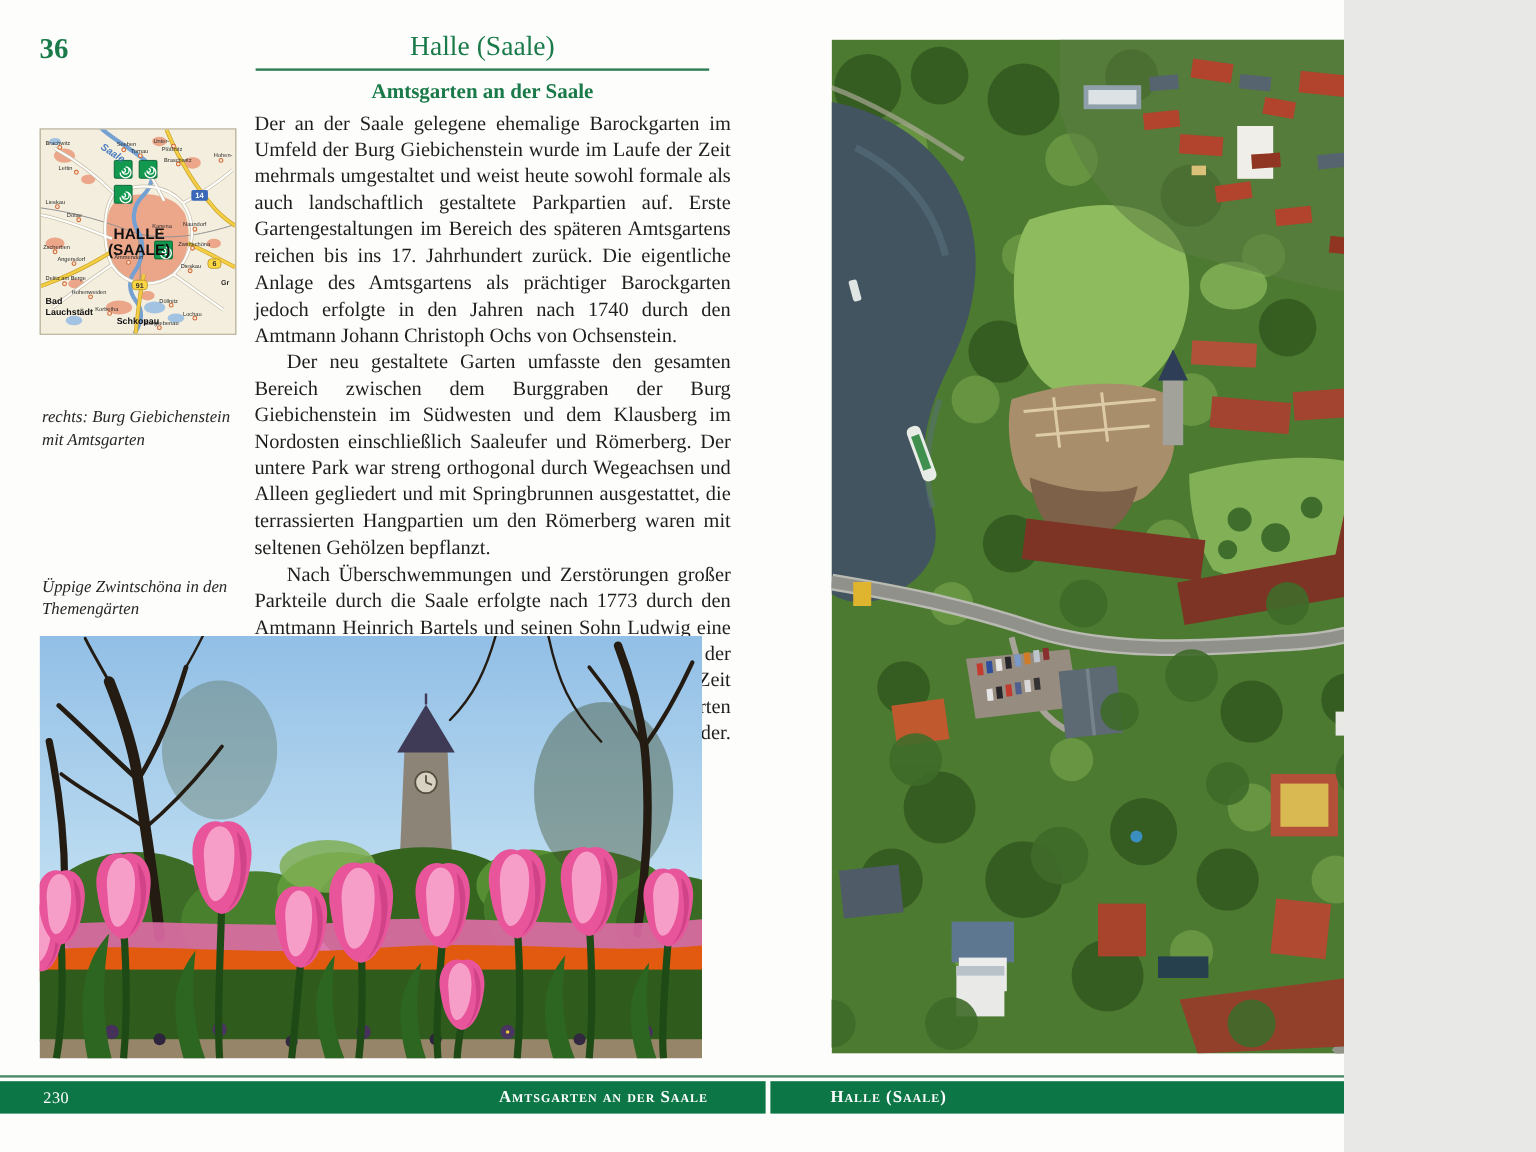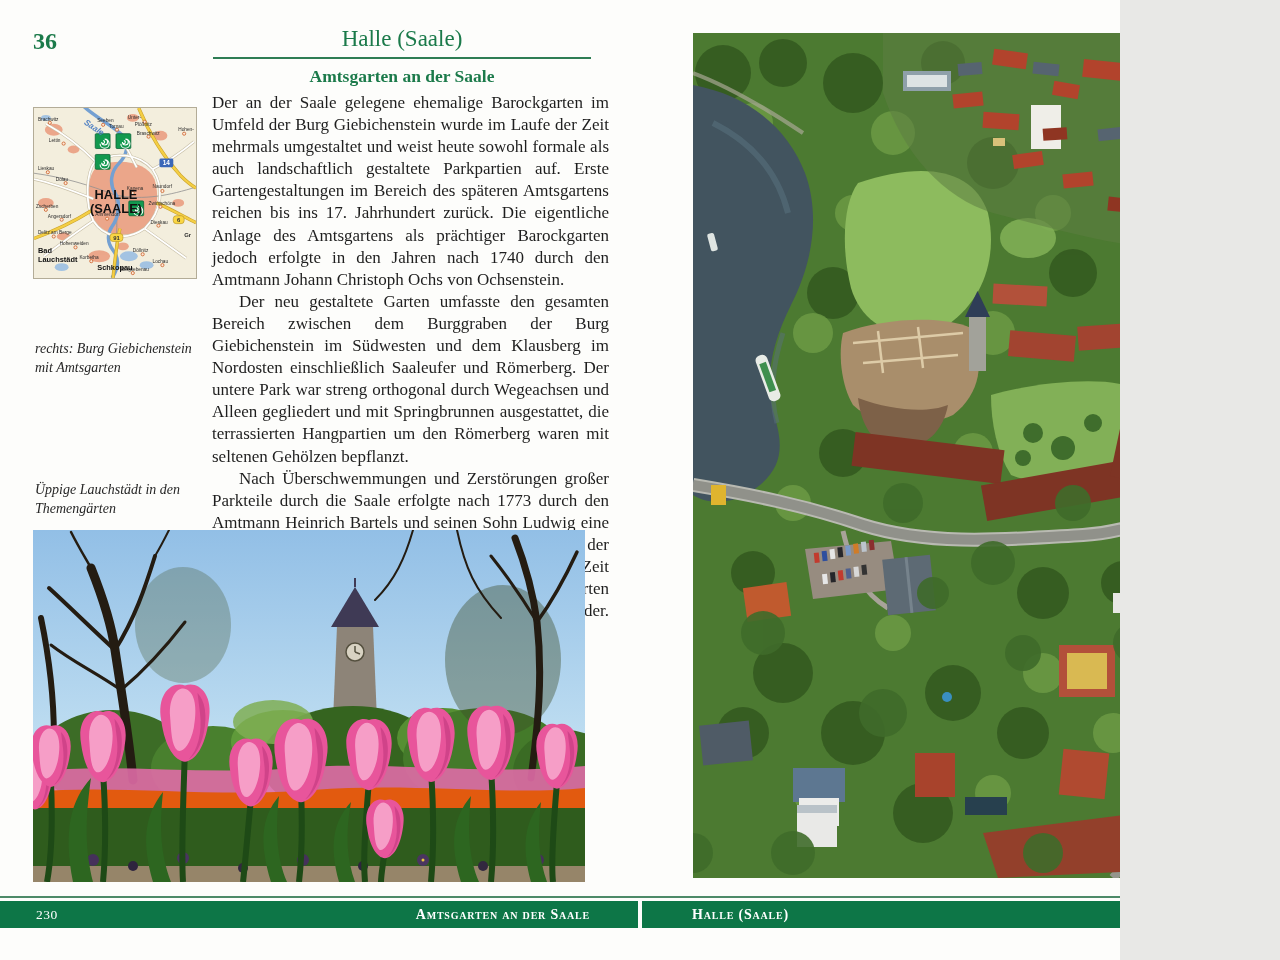--- a/index.html
+++ b/index.html
@@ -207,21 +207,21 @@
     </svg>
   </div>
 
   <div class="body-text">
     <p>Der an der Saale gelegene ehemalige Barockgarten im Umfeld der Burg Giebichenstein wurde im Laufe der Zeit mehrmals umgestaltet und weist heute sowohl formale als auch landschaftlich gestaltete Parkpartien auf. Erste Gartengestaltungen im Bereich des späteren Amtsgartens reichen bis ins 17. Jahrhundert zurück. Die eigentliche Anlage des Amtsgartens als prächtiger Barockgarten jedoch erfolgte in den Jahren nach 1740 durch den Amtmann Johann Christoph Ochs von Ochsenstein.</p>
     <p>Der neu gestaltete Garten umfasste den gesamten Bereich zwischen dem Burggraben der Burg Giebichenstein im Südwesten und dem Klausberg im Nordosten einschließlich Saaleufer und Römerberg. Der untere Park war streng orthogonal durch Wegeachsen und Alleen gegliedert und mit Springbrunnen ausgestattet, die terrassierten Hangpartien um den Römerberg waren mit seltenen Gehölzen bepflanzt.</p>
     <p>Nach Überschwemmungen und Zerstörungen großer Parkteile durch die Saale erfolgte nach 1773 durch den Amtmann Heinrich Bartels und seinen Sohn Ludwig eine grundlegende Überarbeitung und Neugestaltung der Gartenanlagen im landschaftlichen Stil. Zu dieser Zeit geschaffene Anlagen wie die von Wörlitz und der Garten Goethes in Weimar dienten als gestalterische Vorbilder. Es entstanden Teichanlagen,</p>
   </div>
 
   <div class="margin-caption cap1">rechts: Burg Giebichenstein mit Amtsgarten</div>
-  <div class="margin-caption cap2">Üppige Lauchstädt in den Themengärten</div>
+  <div class="margin-caption cap2">Üppige Zwintschöna in den Themengärten</div>
 
   <div class="photo tulip-figure">
     <svg viewBox="0 0 552 352" preserveAspectRatio="none">
       <defs>
         <linearGradient id="sky" x1="0" y1="0" x2="0" y2="1">
           <stop offset="0" stop-color="#92bfe6"></stop>
             <stop offset="0.65" stop-color="#c2e0f2"></stop>
             <stop offset="1" stop-color="#d8ecf6"></stop>
         </linearGradient>
         <g id="tulip">

